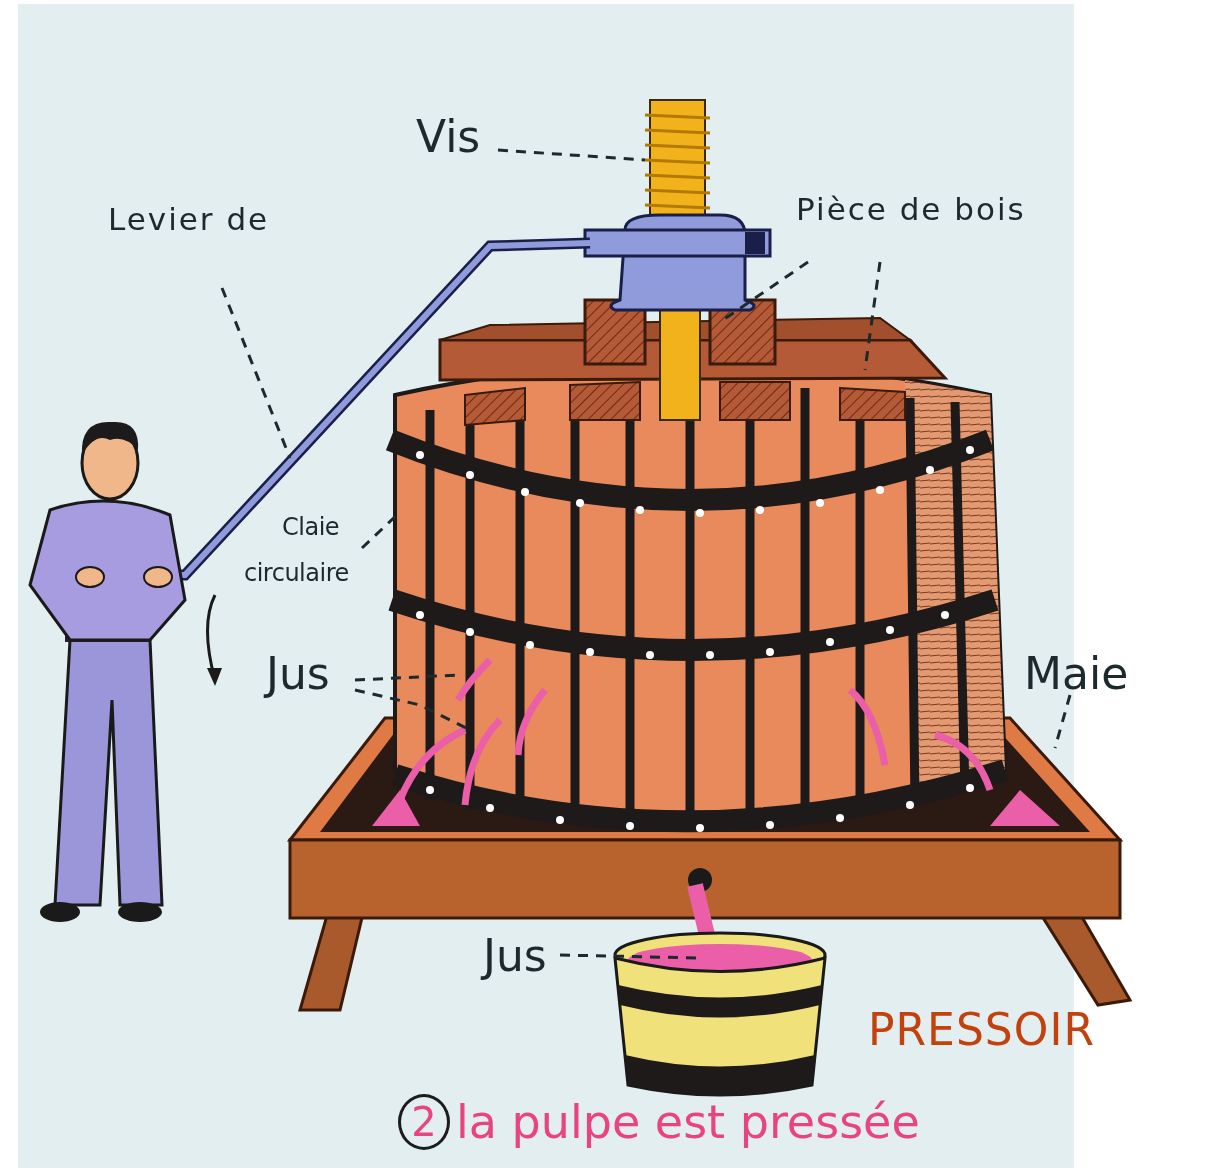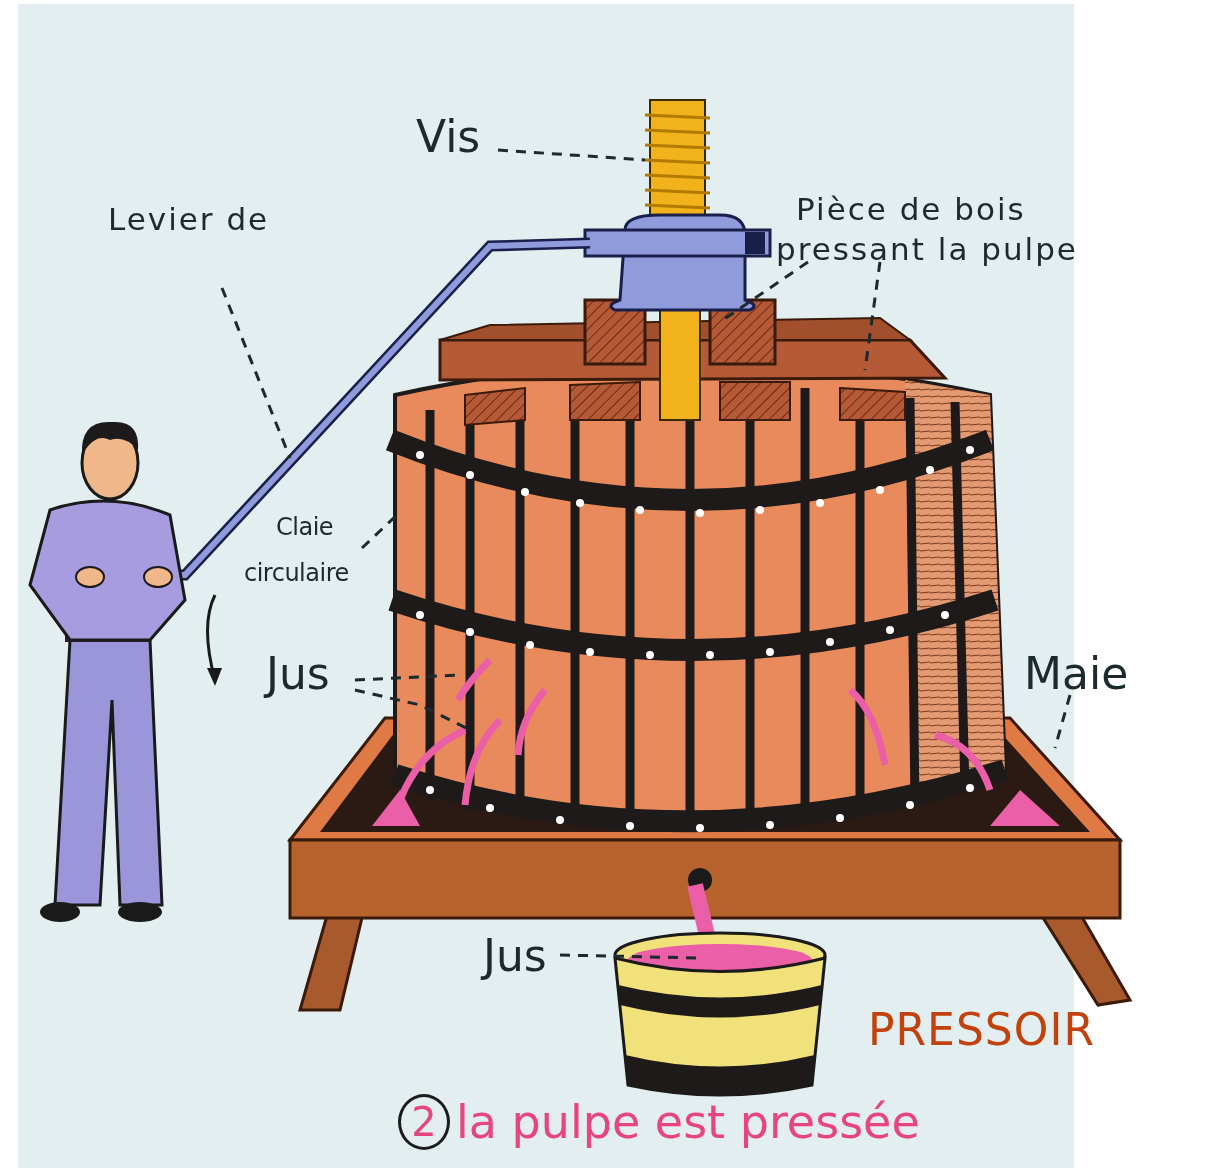--- a/index.html
+++ b/index.html
@@ -184,22 +184,21 @@
       <path d="M355,680 L460,675"></path>
       <path d="M355,690 L420,705 L470,730"></path>
       <path d="M1070,695 L1055,748"></path>
       <path d="M560,955 L700,958"></path>
     </g>
   </svg>
 
   <div class="label lbl-big" style="left:398px; top:108px;">Vis</div>
   <div class="label lbl-mid" style="left:90px; top:198px;">Levier de</div>
   <div class="label lbl-mid" style="left:778px; top:188px;">Pièce de bois</div>
-  <div class="label lbl-mid" style="left:758px; top:228px;">pressant la pulpe</div>
-  <div class="label lbl-small" style="left:258px; top:510px;text-align:center;">Claie</div>
+  <div class="label lbl-small" style="left:264px; top:510px;text-align:center;">Claie</div>
   <div class="label lbl-small" style="left:226px; top:556px;">circulaire</div>
   <div class="label lbl-big" style="left:248px; top:645px;">Jus</div>
   <div class="label lbl-big" style="left:1006px; top:645px;">Maie</div>
   <div class="label lbl-big" style="left:465px; top:927px;">Jus</div>
 
   <div class="title" style="left:850px; top:1000px; color:#c2410c;">PRESSOIR</div>
 
   <div class="caption" style="left:380px; top:1090px; color:#e8457f;">
     <span class="step-circle">2</span>
     <span>la pulpe est pressée</span>

